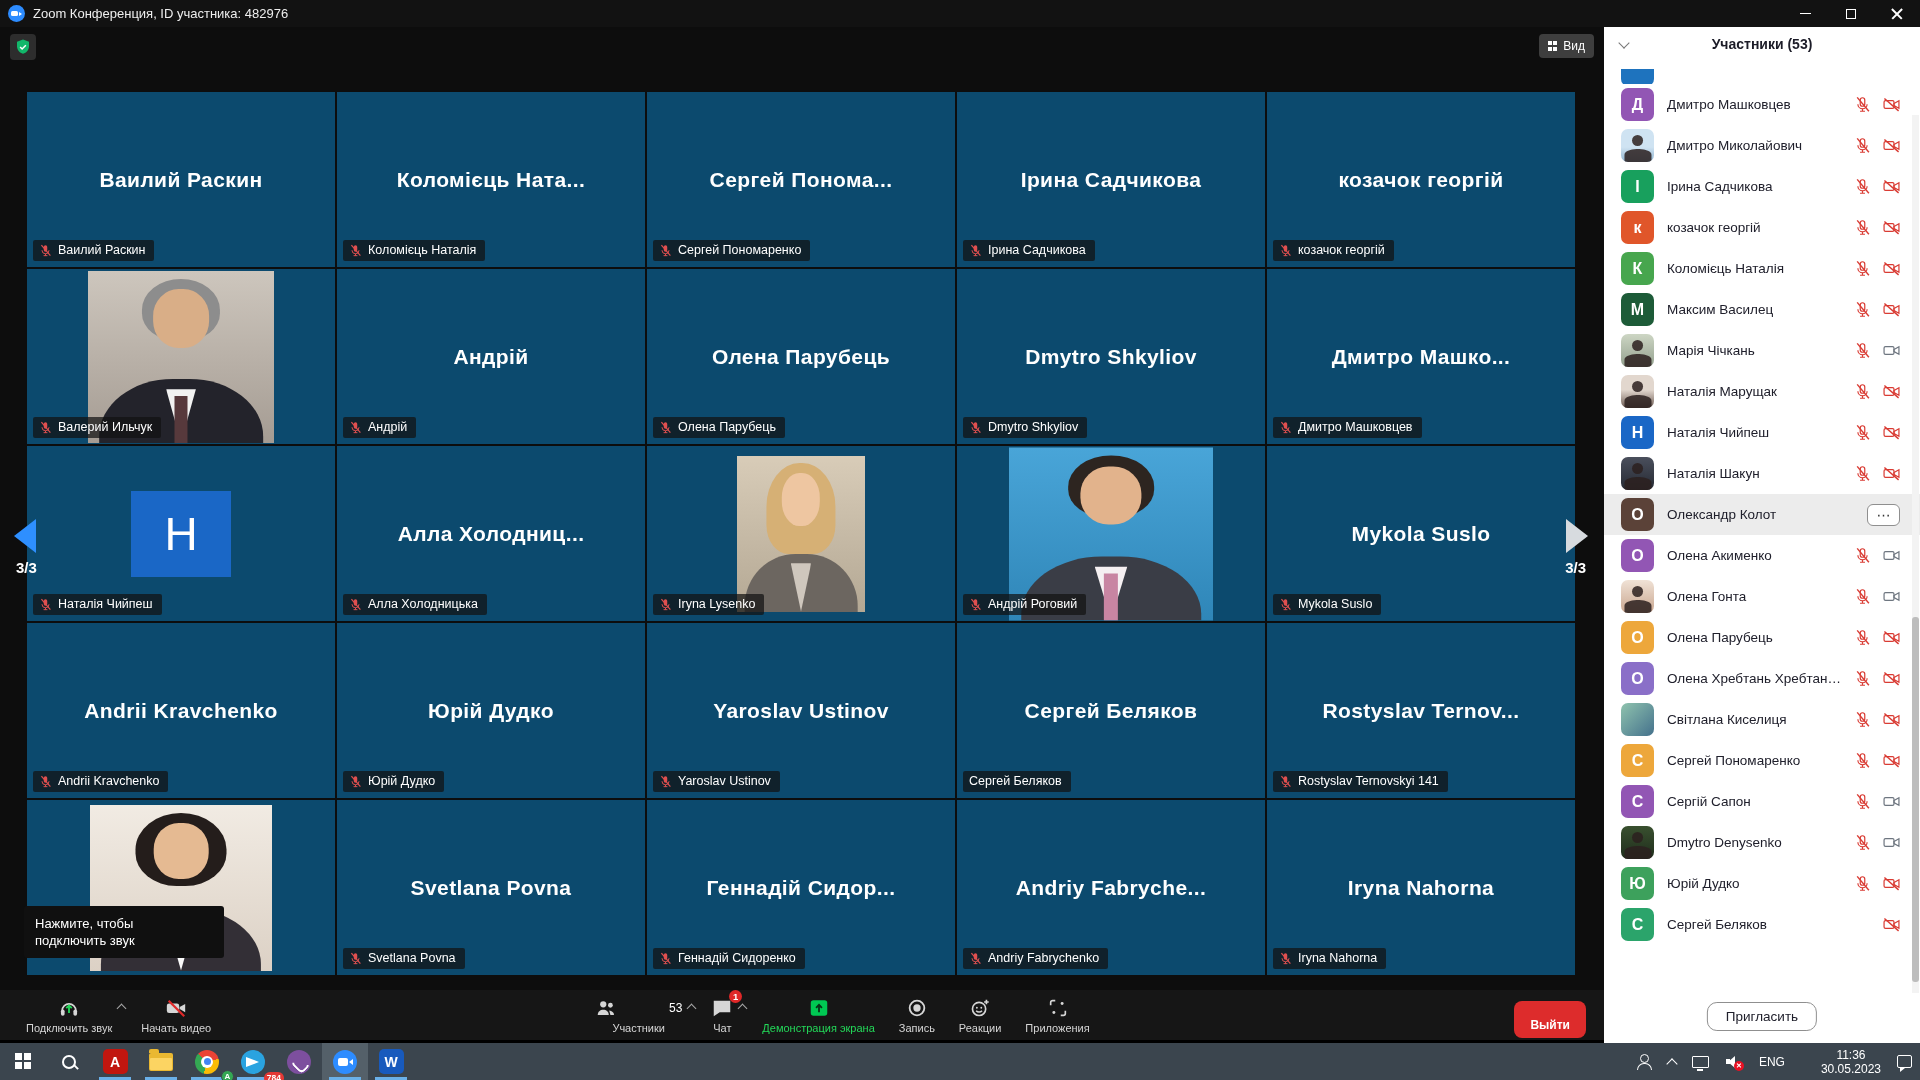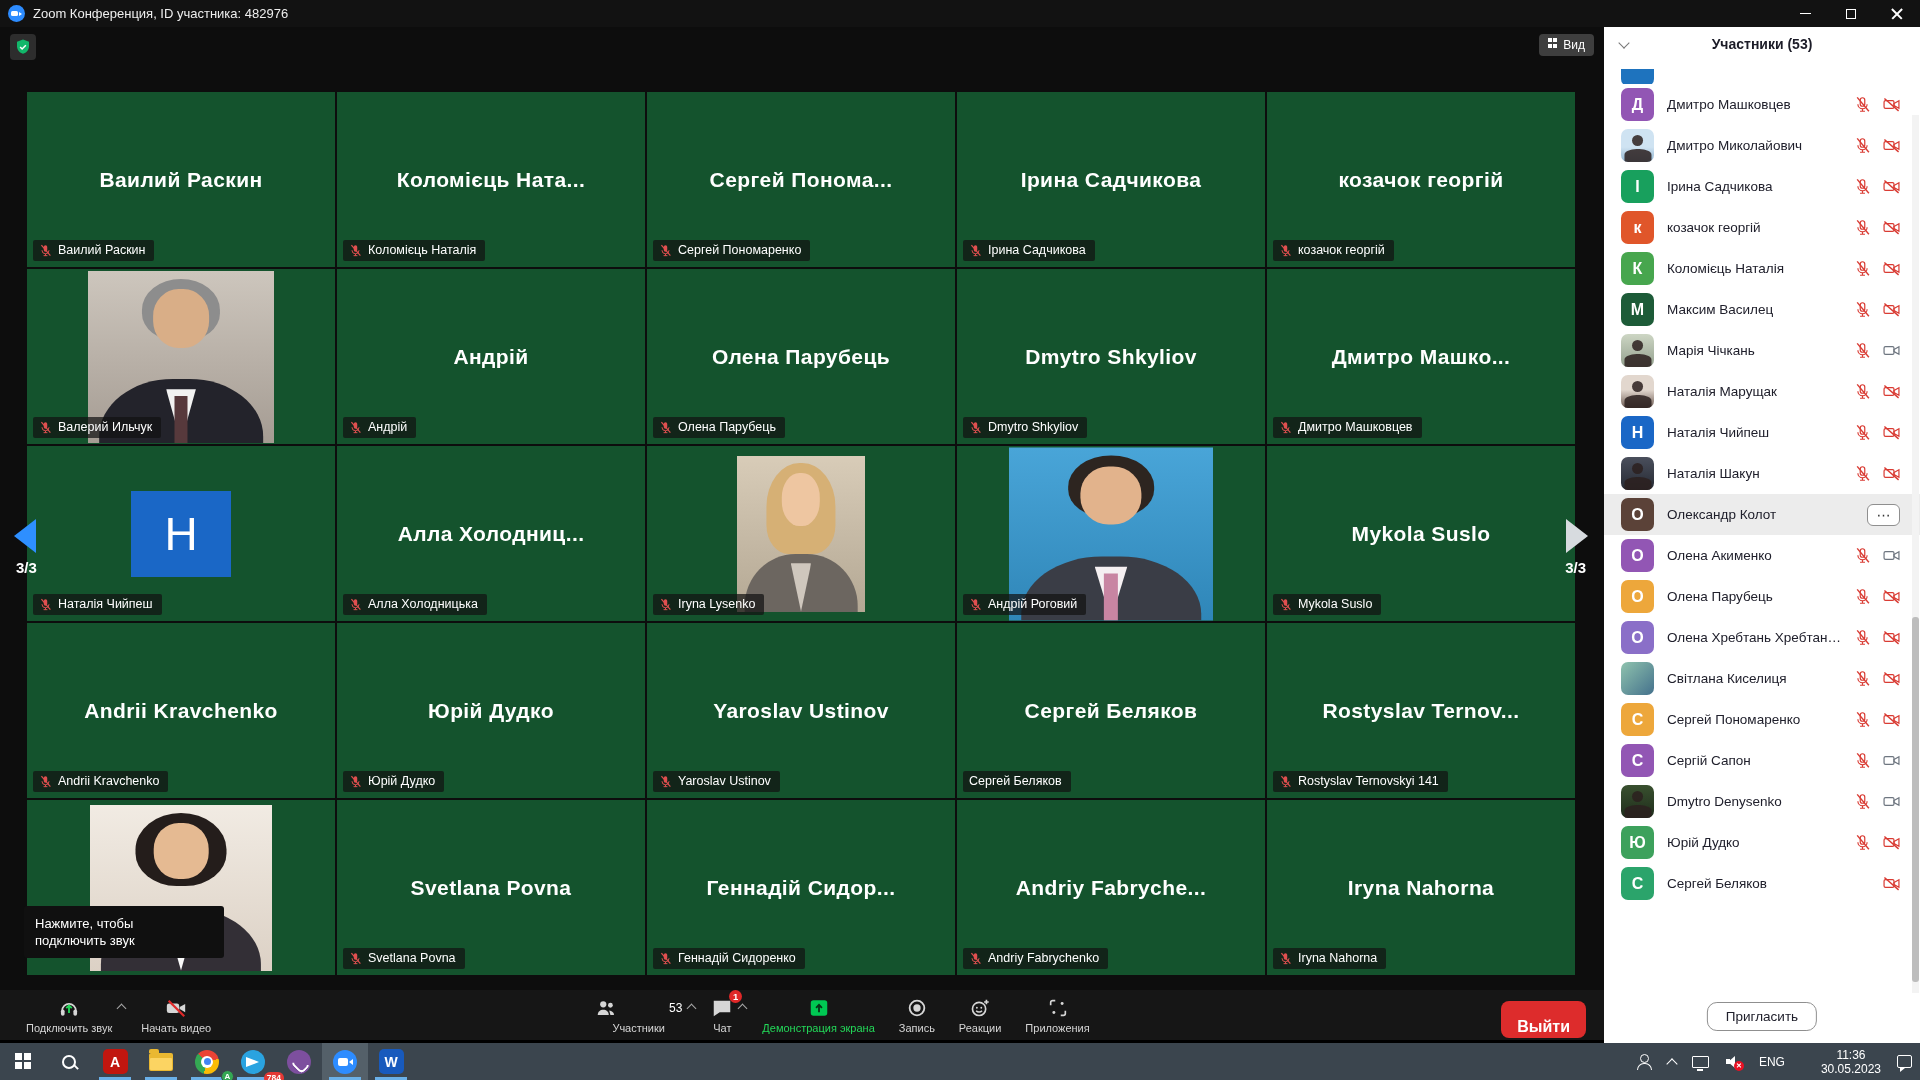--- a/index.html
+++ b/index.html
@@ -20,27 +20,27 @@
   .glyph-close { position:relative; width:12px; height:12px; }
   .glyph-close::before,.glyph-close::after { content:""; position:absolute; left:-1px; top:5px; width:14px; height:1.5px; background:#fff;}
   .glyph-close::before{ transform:rotate(45deg);} .glyph-close::after{ transform:rotate(-45deg);}
 
   
   .meeting { position:absolute; top:27px; left:0; width:1604px; height:1013px; background:#0d0d0d; }
   .shield { position:absolute; top:7px; left:10px; width:26px; height:26px; background:#2d2d2d; border-radius:4px;
             display:flex; align-items:center; justify-content:center;}
   .shield svg { width:18px; height:18px; }
   .view-btn { position:absolute; top:7px; right:10px; height:22px; background:#3e3e3e; border-radius:4px; color:#fff;
-              font-size:12px; display:flex; gap:6px; padding:4px 9px; border:none; cursor:pointer;}
+              font-size:12px; display:flex; align-items:center; gap:6px; padding:12px 9px; border:none; cursor:pointer;}
   .grid-ico { display:grid; grid-template:repeat(2,4px)/repeat(2,4px); gap:1.5px; }
   .grid-ico i { background:#fff; }
 
   .grid { position:absolute; top:65px; left:27px; display:grid; grid-template-columns:repeat(5,308px);
           grid-auto-rows:175px; gap:2px; }
-  .tile { position:relative; background:#14532d; overflow:hidden; }
+  .tile { position:relative; background:#0c4a6e; overflow:hidden; }
   .t-center { position:absolute; inset:0; display:flex; align-items:center; justify-content:center;
               color:#fff; font-size:21px; font-weight:bold; letter-spacing:.4px; text-align:center; padding:0 8px;}
   .t-letter { position:absolute; left:50%; top:50%; transform:translate(-50%,-50%); width:100px; height:86px;
               background:#1a67c6; color:#fff; font-size:46px; display:flex; align-items:center; justify-content:center;}
   .nameplate { position:absolute; left:6px; bottom:6px; background:rgba(18,18,18,.72); color:#fff; font-size:12.5px;
                padding:3px 9px 4px 6px; display:flex; align-items:center; gap:6px; border-radius:2px; max-width:95%; white-space:nowrap;}
   .nameplate svg { width:13px; height:13px; flex:none; }
 
   
   .photo { position:absolute; left:50%; top:50%; transform:translate(-50%,-50%); overflow:hidden; }
@@ -85,21 +85,21 @@
             color:#d6d6d6; font-size:11px; padding:0 12px; height:100%; background:none; border:none; cursor:pointer;}
   .tb-btn svg { width:22px; height:22px; }
   .tb-ico-row { display:flex; align-items:center; gap:4px; position:relative; }
   .tb-count { color:#fff; font-size:12px;padding-left:48px; }
   .tb-chev { width:7px; height:7px; border-left:1.6px solid #a9a9a9; border-top:1.6px solid #a9a9a9;
              transform:rotate(45deg); margin:0 4px 14px -6px; cursor:pointer; }
   .badge { position:absolute; top:-7px; right:-9px; background:#e02828; color:#fff; border-radius:8px;
            font-size:9.5px; font-weight:bold; padding:1px 4px; line-height:11px; }
   .share-label { color:#23d959; }
   .leave-btn { position:absolute; right:18px; top:11px; height:37px; background:#dd2c2c; color:#fff; font-weight:bold;
-               font-size:16px; border:none; border-radius:8px; padding:17px 16px; cursor:pointer; }
+               font-size:12px; border:none; border-radius:8px; padding:17px 16px; cursor:pointer; }
 
   
   .panel { position:absolute; top:27px; right:0; width:316px; height:1016px; background:#fff; }
   .panel-header { height:34px; display:flex; align-items:center; justify-content:center; position:relative;
                   font-size:14px; font-weight:bold; color:#1c1c28; }
   .panel-chev { position:absolute; left:16px; top:12px; width:8px; height:8px; border-left:1.6px solid #777;
                 border-bottom:1.6px solid #777; transform:rotate(-45deg); cursor:pointer; }
   .search-wrap { margin:14px 18px 0 18px; height:34px; border:1px solid #c9c9c9; border-radius:8px;
                  display:flex; align-items:center; padding:0 10px; gap:7px; background:#fff; }
   .mag { position:relative; width:14px; height:14px; flex:none; }
@@ -907,20 +907,38 @@
             </svg>
 
       <svg class="ic-von" viewBox="0 0 24 24">
               <rect x="1.5" y="6.5" width="14" height="11" rx="2" fill="none" stroke="#6e7680" stroke-width="1.7"></rect>
               <path d="M15.5 10.5L22.5 6.6v10.8l-7-3.9z" fill="none" stroke="#6e7680" stroke-width="1.7"></path>
             </svg>
 
     </div>
   </div>
         <div class="p-row">
+    <div class="p-avatar pav-honta pa-sil"></div>
+    <div class="p-name">Олена Гонта</div>
+    <div class="p-icons">
+      <svg class="ic-mic" viewBox="0 0 24 24">
+              <path d="M12 2.5a3.2 3.2 0 0 1 3.2 3.2v5.6a3.2 3.2 0 0 1-6.4 0V5.7A3.2 3.2 0 0 1 12 2.5z" fill="none" stroke="#d93b33" stroke-width="1.7"></path>
+              <path d="M5.5 11.5a6.5 6.5 0 0 0 13 0" fill="none" stroke="#d93b33" stroke-width="1.7"></path>
+              <path d="M12 18v3.5M8.5 21.5h7" stroke="#d93b33" stroke-width="1.7"></path>
+              <path d="M4.5 2L21 21.5" stroke="#d93b33" stroke-width="2"></path>
+            </svg>
+
+      <svg class="ic-von" viewBox="0 0 24 24">
+              <rect x="1.5" y="6.5" width="14" height="11" rx="2" fill="none" stroke="#6e7680" stroke-width="1.7"></rect>
+              <path d="M15.5 10.5L22.5 6.6v10.8l-7-3.9z" fill="none" stroke="#6e7680" stroke-width="1.7"></path>
+            </svg>
+
+    </div>
+  </div>
+        <div class="p-row">
     <div class="p-avatar" style="background: rgb(237, 167, 59);">О</div>
     <div class="p-name">Олена Парубець</div>
     <div class="p-icons">
       <svg class="ic-mic" viewBox="0 0 24 24">
               <path d="M12 2.5a3.2 3.2 0 0 1 3.2 3.2v5.6a3.2 3.2 0 0 1-6.4 0V5.7A3.2 3.2 0 0 1 12 2.5z" fill="none" stroke="#d93b33" stroke-width="1.7"></path>
               <path d="M5.5 11.5a6.5 6.5 0 0 0 13 0" fill="none" stroke="#d93b33" stroke-width="1.7"></path>
               <path d="M12 18v3.5M8.5 21.5h7" stroke="#d93b33" stroke-width="1.7"></path>
               <path d="M4.5 2L21 21.5" stroke="#d93b33" stroke-width="2"></path>
             </svg>
       <svg class="ic-voff" viewBox="0 0 24 24">

